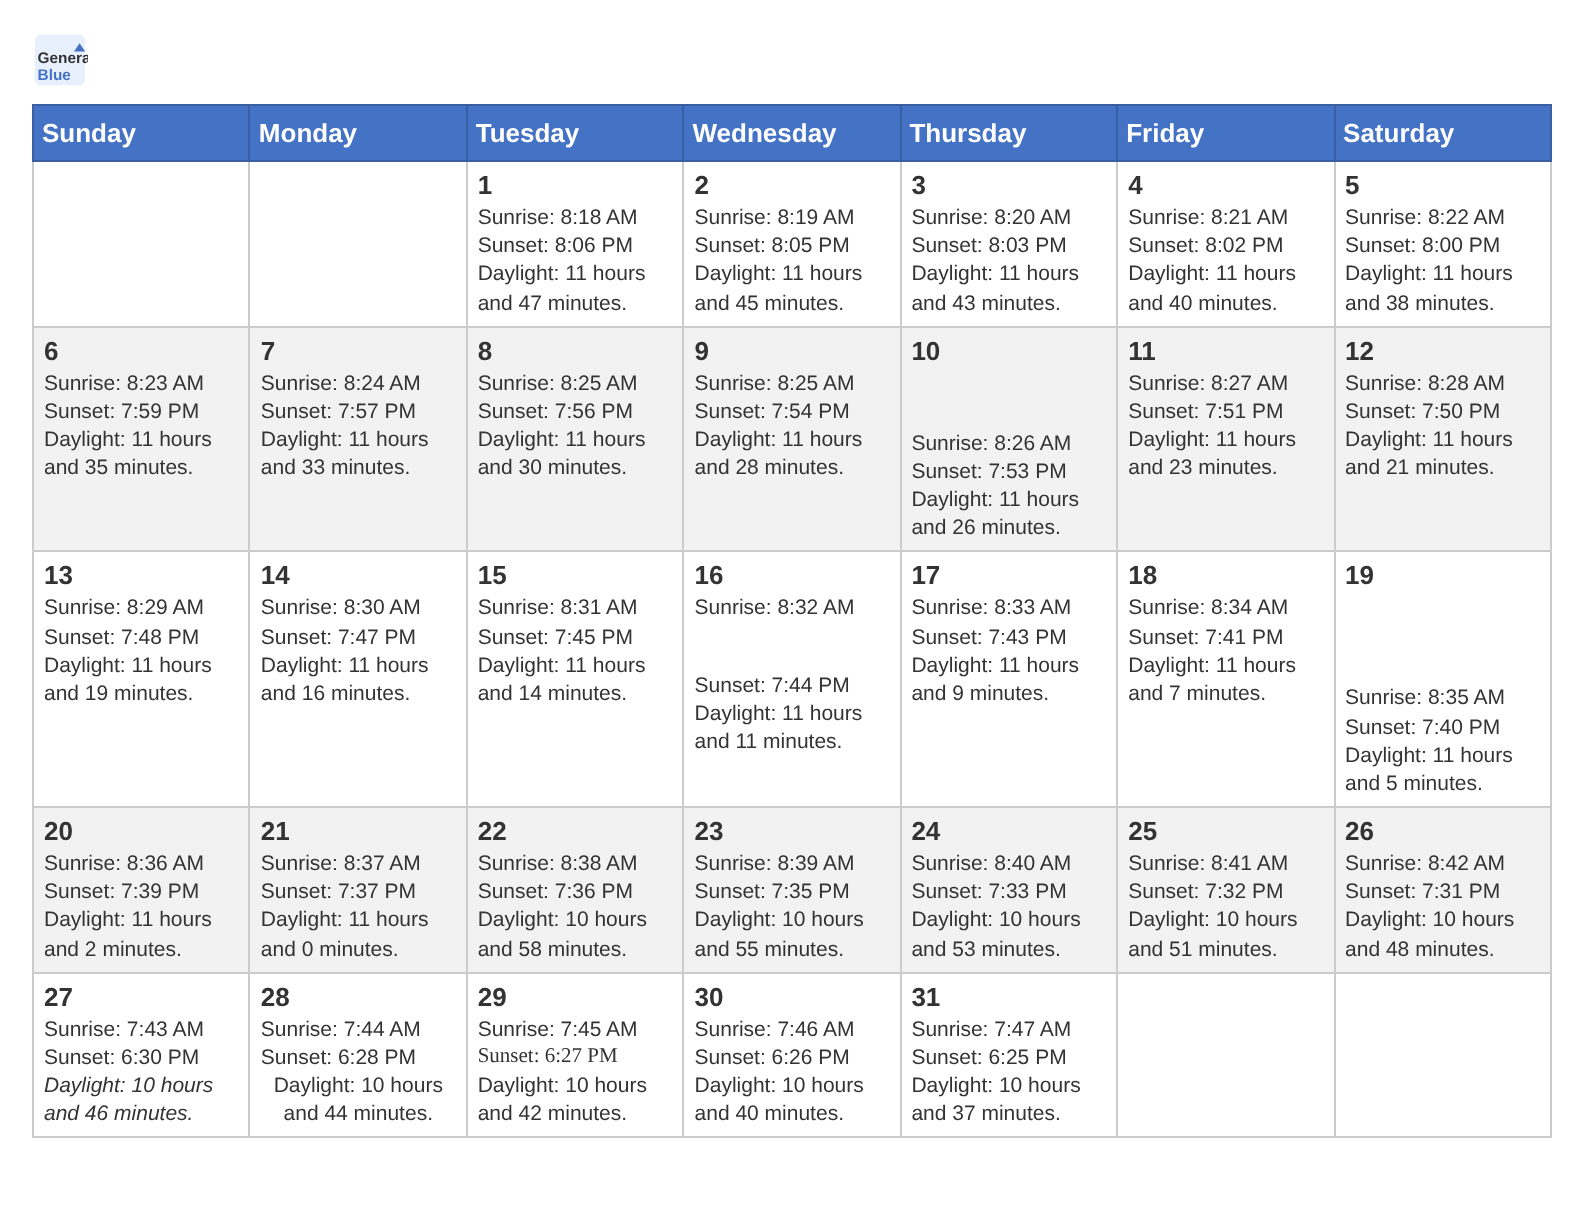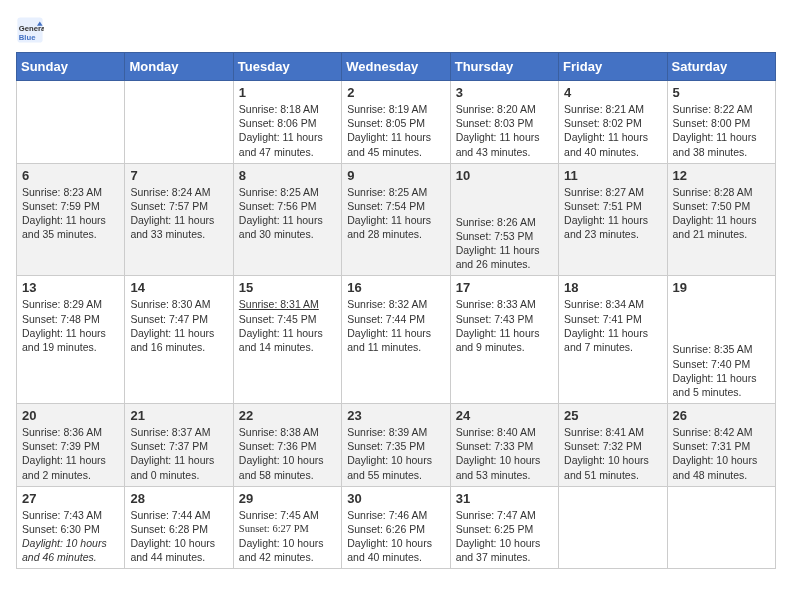--- a/index.html
+++ b/index.html
@@ -193,28 +193,28 @@
           <span style="display: block; line-height: 1.35;">Daylight: 11 hours and 19 minutes.</span>
         </td>
         <td>
           <span class="day-number">14</span>
           <span style="display: block; line-height: 1.35;">Sunrise: 8:30 AM</span>
           <span style="display: block; line-height: 1.35;">Sunset: 7:47 PM</span>
           <span style="display: block; line-height: 1.35;">Daylight: 11 hours and 16 minutes.</span>
         </td>
         <td>
           <span class="day-number">15</span>
-          <span style="display: block; line-height: 1.35; text-decoration: underline;">Sunrise: 8:31 AM</span>
+          <span style="display: block; line-height: 1.35;">Sunrise: 8:31 AM</span>
           <span style="display: block; line-height: 1.35;">Sunset: 7:45 PM</span>
           <span style="display: block; line-height: 1.35;">Daylight: 11 hours and 14 minutes.</span>
         </td>
         <td>
           <span class="day-number">16</span>
           <span style="display: block; line-height: 1.35;">Sunrise: 8:32 AM</span>
-          <span style="display: block; line-height: 1.35;">Sunset: 7:44 PM</span>
+          <span style="display: block; line-height: 1.35; margin-top: 24px;">Sunset: 7:44 PM</span>
           <span style="display: block; line-height: 1.35;">Daylight: 11 hours and 11 minutes.</span>
         </td>
         <td>
           <span class="day-number">17</span>
           <span style="display: block; line-height: 1.35;">Sunrise: 8:33 AM</span>
           <span style="display: block; line-height: 1.35;">Sunset: 7:43 PM</span>
           <span style="display: block; line-height: 1.35;">Daylight: 11 hours and 9 minutes.</span>
         </td>
         <td>
           <span class="day-number">18</span>
@@ -277,21 +277,21 @@
         <td>
           <span class="day-number">27</span>
           <span style="display: block; line-height: 1.35;">Sunrise: 7:43 AM</span>
           <span style="display: block; line-height: 1.35;">Sunset: 6:30 PM</span>
           <span style="display: block; line-height: 1.35; font-style: italic;">Daylight: 10 hours and 46 minutes.</span>
         </td>
         <td>
           <span class="day-number">28</span>
           <span style="display: block; line-height: 1.35;">Sunrise: 7:44 AM</span>
           <span style="display: block; line-height: 1.35;">Sunset: 6:28 PM</span>
-          <span style="display: block; line-height: 1.35;">Daylight: 10 hours and 44 minutes.</span>
+          <span style="display: block; line-height: 1.35; text-align: center;">Daylight: 10 hours and 44 minutes.</span>
         </td>
         <td>
           <span class="day-number">29</span>
           <span style="display: block; line-height: 1.35;">Sunrise: 7:45 AM</span>
           <span style="display: block; line-height: 1.35; font-family: Liberation Serif, serif;">Sunset: 6:27 PM</span>
           <span style="display: block; line-height: 1.35;">Daylight: 10 hours and 42 minutes.</span>
         </td>
         <td>
           <span class="day-number">30</span>
           <span style="display: block; line-height: 1.35;">Sunrise: 7:46 AM</span>

